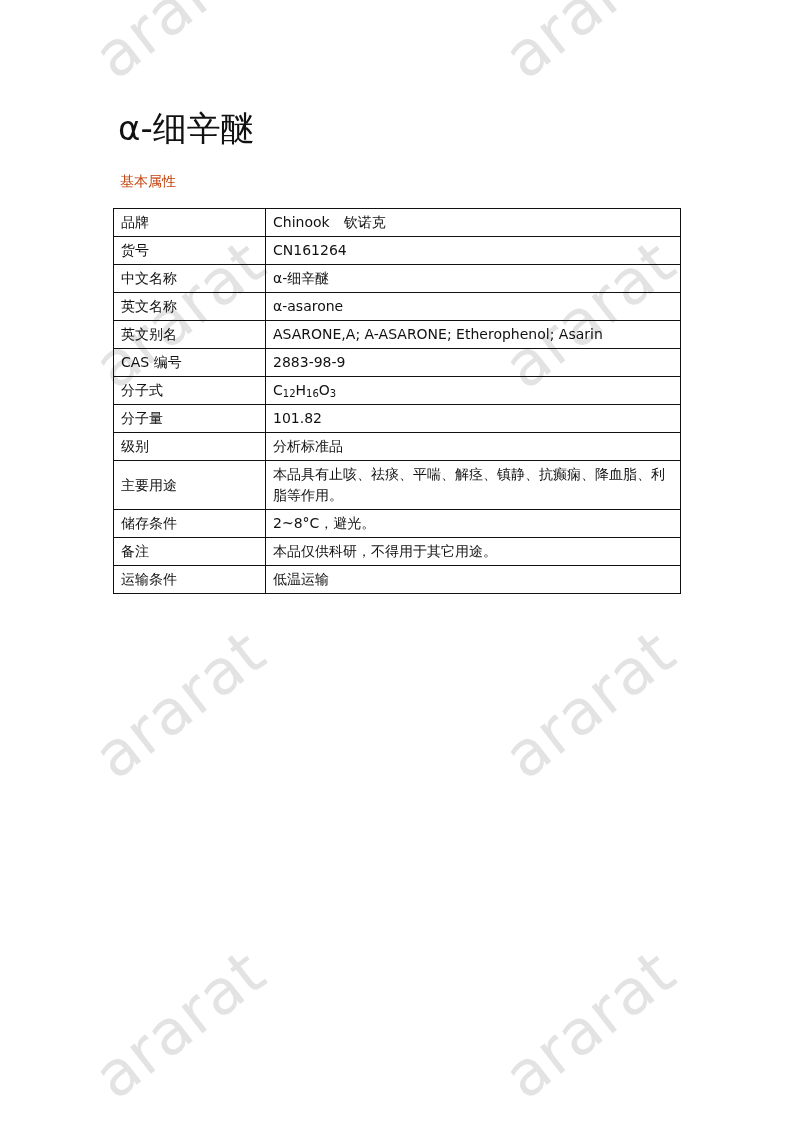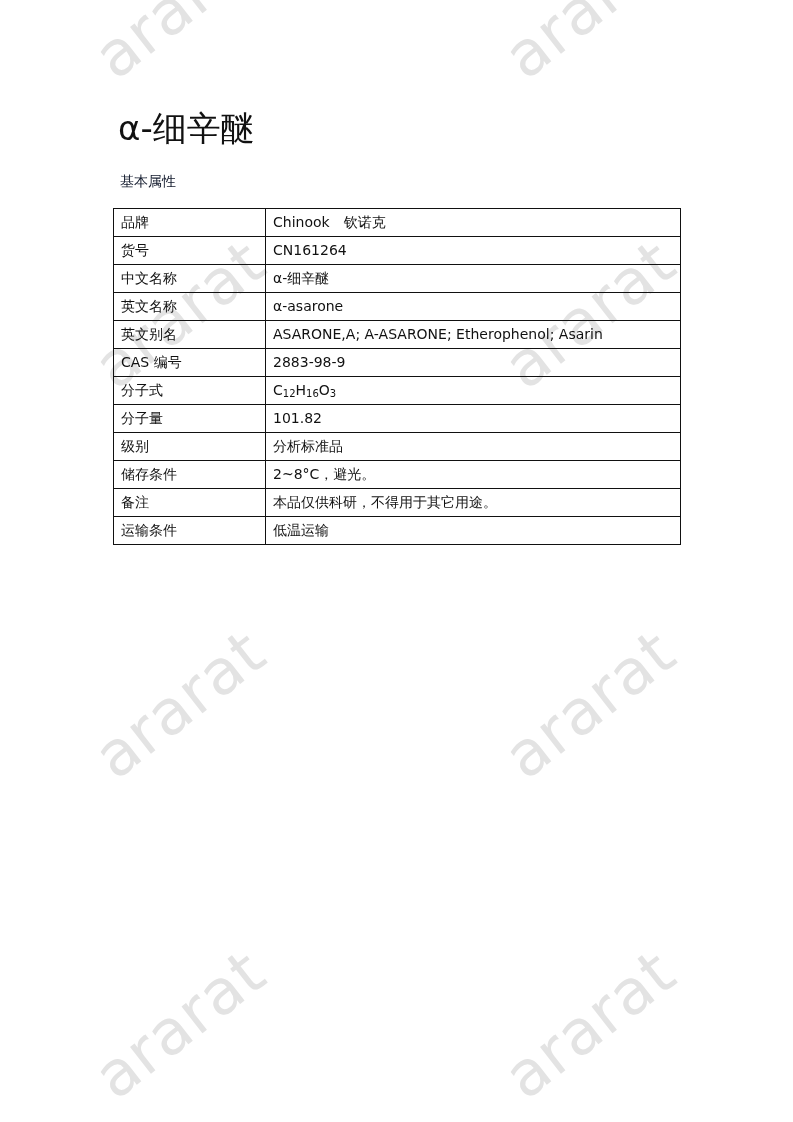--- a/index.html
+++ b/index.html
@@ -20,21 +20,21 @@
       z-index: 0;
     }
     .content { position: absolute; left: 0; top: 0; width: 793px; z-index: 1; }
     .title {
       position: absolute; left: 118px; top: 106px;
       font-size: 34px; font-weight: normal; color: #111; margin: 0;
       font-family: "DejaVu Sans", sans-serif;
     }
     .subtitle {
       position: absolute; left: 120px; top: 173px;
-      font-size: 14px; color: #0f172a; margin: 0;
+      font-size: 14px; color: #c2410c; margin: 0;
     }
     table.props {
       position: absolute; left: 113px; top: 208px;
       width: 568px; border-collapse: collapse;
       font-size: 14px; background: transparent;
     }
     table.props td {
       border: 1px solid #111;
       padding: 3px 6px 3px 7px;
       line-height: 21px;
@@ -94,20 +94,24 @@
         </tr>
       <tr>
           <td class="label">分子量</td>
           <td>101.82</td>
         </tr>
       <tr>
           <td class="label">级别</td>
           <td>分析标准品</td>
         </tr>
       <tr>
+          <td class="label">主要用途</td>
+          <td>本品具有止咳、祛痰、平喘、解痉、镇静、抗癫痫、降血脂、利脂等作用。</td>
+        </tr>
+      <tr>
           <td class="label">储存条件</td>
           <td>2~8°C，避光。</td>
         </tr>
       <tr>
           <td class="label">备注</td>
           <td>本品仅供科研，不得用于其它用途。</td>
         </tr>
       <tr>
           <td class="label">运输条件</td>
           <td>低温运输</td>

